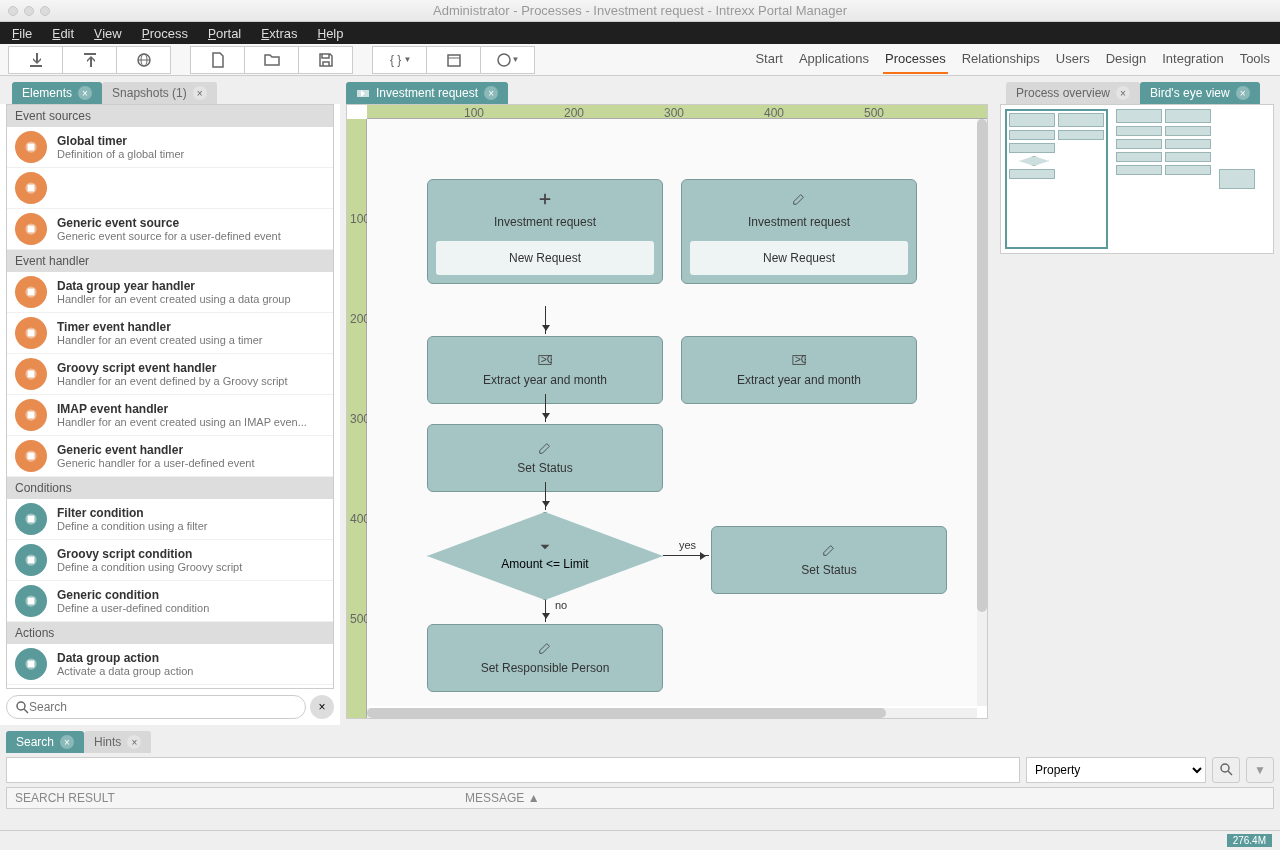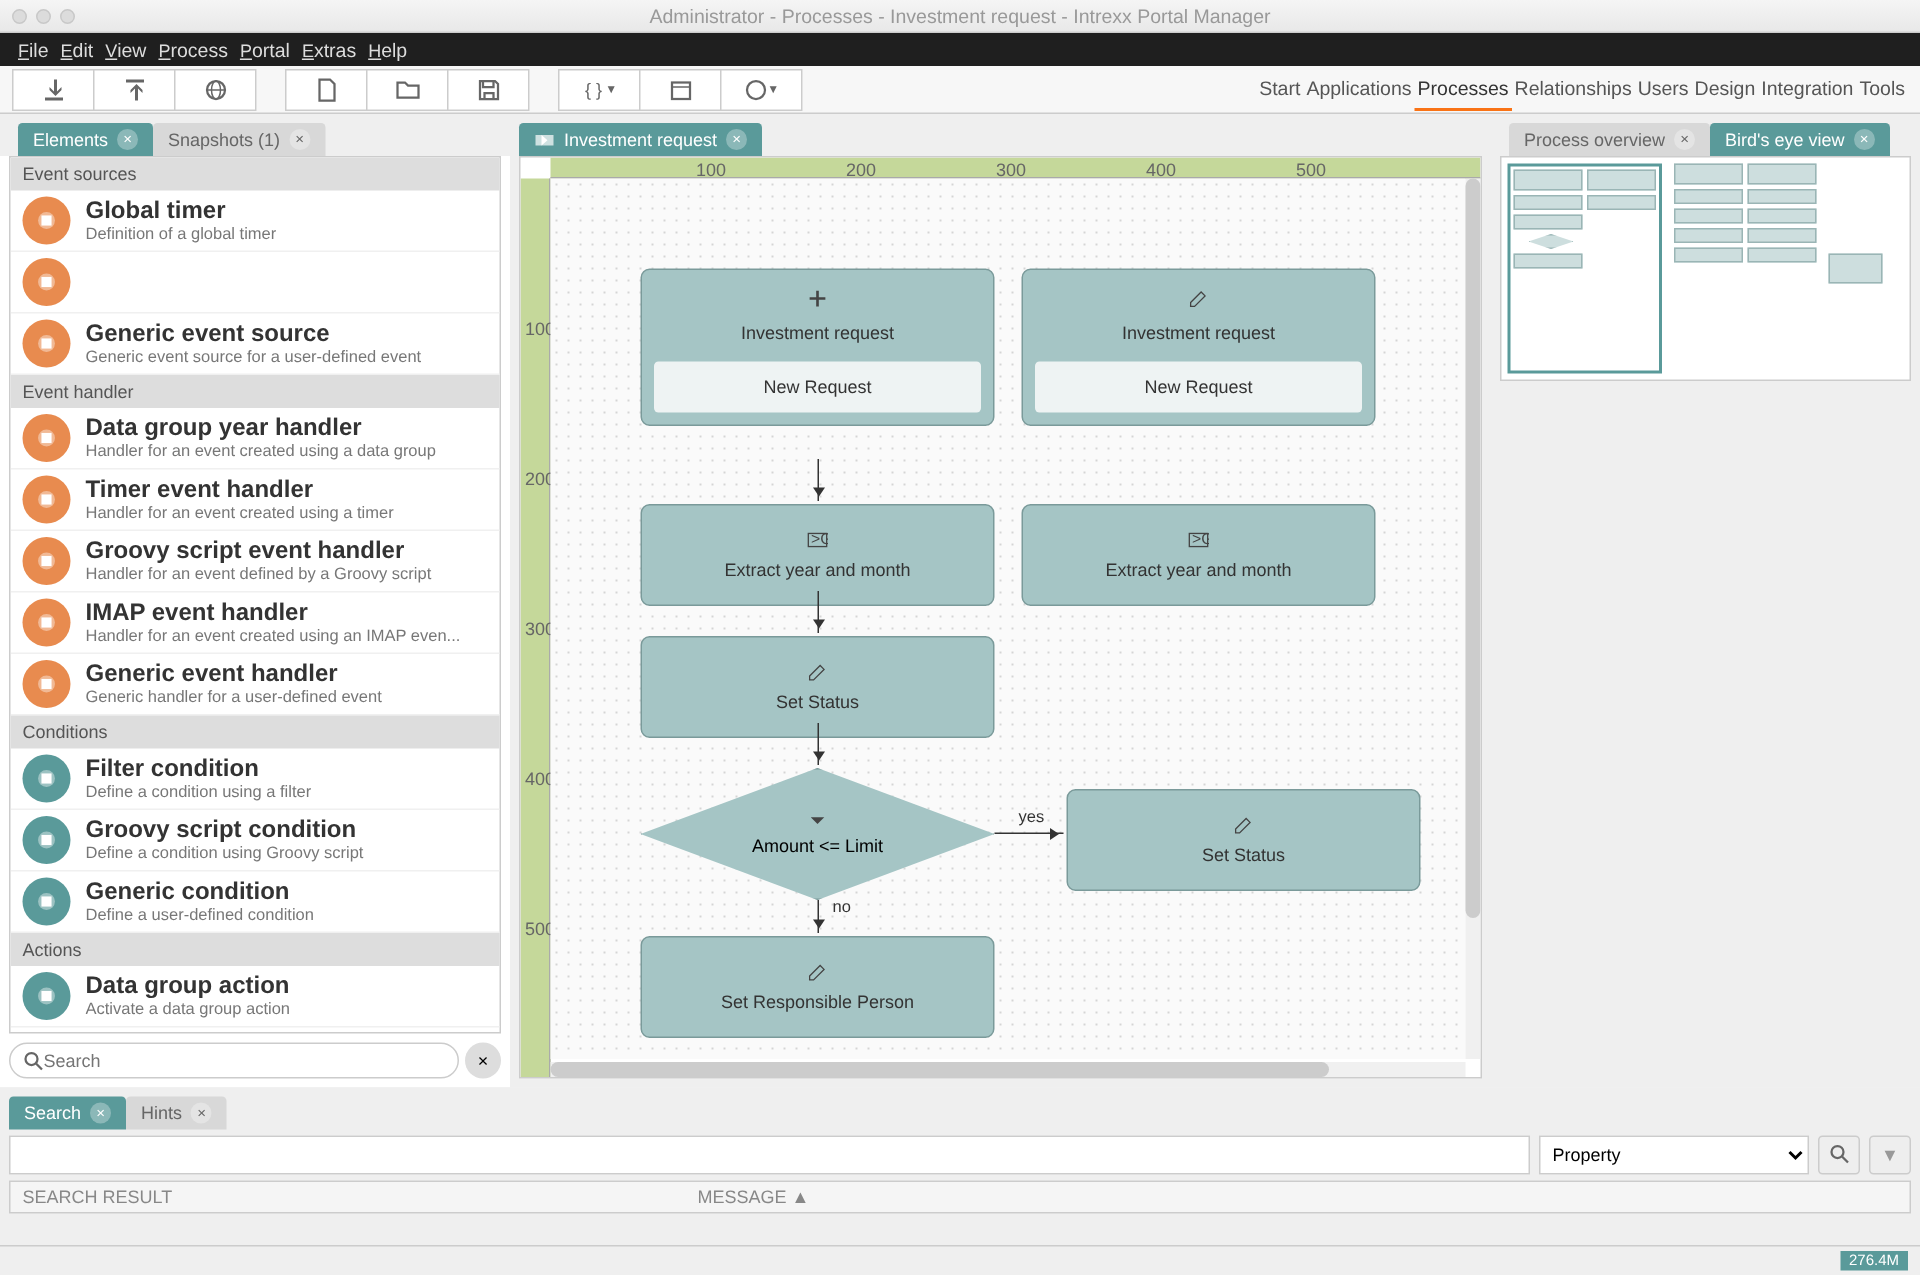--- a/index.html
+++ b/index.html
@@ -1,47 +1,47 @@
 <!DOCTYPE html>
 <html><head>
 <meta charset="utf-8">
 <style>
 *{margin:0;padding:0;box-sizing:border-box;font-family:-apple-system,BlinkMacSystemFont,"Segoe UI",Arial,sans-serif;font-size:12px}
 body{background:#f0f0f0;width:1280px;height:850px;overflow:hidden;display:flex;flex-direction:column}
 .titlebar{height:22px;background:linear-gradient(#f5f5f5,#e8e8e8);display:flex;align-items:center;position:relative;border-bottom:1px solid #ccc}
 .traffic-lights{display:flex;gap:6px;padding-left:8px}
 .traffic-lights span{width:10px;height:10px;border-radius:50%;background:#dcdcdc;border:1px solid #c8c8c8}
 .titlebar-title{position:absolute;width:100%;text-align:center;color:#999;font-size:13px}
-.menubar{height:22px;background:#1f1f1f;display:flex;align-items:center;padding:0 12px;gap:8px}
+.menubar{height:22px;background:#1f1f1f;display:flex;align-items:center;padding:0 12px;gap:20px}
 .menubar span{color:#ddd;font-size:13px;cursor:pointer}
 .menubar span u{text-decoration:underline}
 .toolbar{height:32px;background:#f7f7f7;border-bottom:1px solid #ccc;display:flex;align-items:center;padding:0 8px;justify-content:space-between}
 .toolbar-left{display:flex;gap:0}
 .toolbar-btn{width:55px;height:28px;background:#fff;border:1px solid #ccc;display:flex;align-items:center;justify-content:center;cursor:pointer;margin-left:-1px}
 .toolbar-btn:first-child{margin-left:0}
 .toolbar-btn svg{width:16px;height:16px;fill:#666}
-.toolbar-right{display:flex;gap:0}
+.toolbar-right{display:flex;gap:12px}
 .toolbar-right span{color:#555;font-size:13px;cursor:pointer;padding:6px 2px}
 .toolbar-right span.active{border-bottom:2px solid #f97316;color:#333}
 .main-area{flex:1;display:flex;background:#efefef;overflow:hidden}
 .left-pane{width:340px;display:flex;flex-direction:column;background:#fff}
 .pane-tabs{display:flex;padding:6px 6px 0 12px;background:#efefef}
 .pane-tab{padding:4px 10px;border-radius:3px 3px 0 0;display:flex;align-items:center;gap:6px;cursor:pointer}
 .pane-tab.active{background:#5a9a9a;color:#fff}
 .pane-tab.inactive{background:#d8d8d8;color:#666}
 .close-x{width:14px;height:14px;border-radius:50%;background:rgba(255,255,255,.3);display:flex;align-items:center;justify-content:center;font-size:10px}
 .element-list{flex:1;overflow-y:auto;border:1px solid #ccc;margin:0 6px}
 .cat-header{background:#ddd;padding:4px 8px;color:#555;font-size:12px}
 .elem-item{display:flex;align-items:center;padding:4px 8px;gap:10px;cursor:pointer;border-bottom:1px solid #f0f0f0}
 .elem-icon{width:32px;height:32px;border-radius:50%;display:flex;align-items:center;justify-content:center;flex-shrink:0}
 .elem-icon.orange{background:#e88b4f}
 .elem-icon.teal{background:#5a9a9a}
 .elem-icon svg{width:18px;height:18px;fill:#fff}
 .elem-text{flex:1;min-width:0}
-.elem-title{font-weight:bold;color:#333;font-size:16px}
+.elem-title{font-weight:bold;color:#333;font-size:12px}
 .elem-desc{color:#777;font-size:11px;white-space:nowrap;overflow:hidden;text-overflow:ellipsis}
 .search-row{display:flex;padding:6px;gap:4px}
 .search-box{flex:1;display:flex;align-items:center;background:#fff;border:1px solid #ccc;border-radius:14px;padding:2px 8px}
 .search-box input{border:none;outline:none;flex:1;font-size:12px}
 .clr-btn{width:24px;height:24px;border-radius:50%;background:#ddd;border:none;cursor:pointer;display:flex;align-items:center;justify-content:center}
 .center-pane{flex:1;display:flex;flex-direction:column;overflow:hidden}
 .canvas-tabs{display:flex;padding:6px 6px 0 6px;background:#efefef}
 .canvas-area{flex:1;margin:0 6px 6px 6px;background:#fff;border:1px solid #ccc;position:relative;overflow:hidden}
 .ruler-h{position:absolute;top:0;left:20px;right:0;height:14px;background:#c5d89a;border-bottom:1px solid #aaa;font-size:9px;color:#666}
 .ruler-h div{position:absolute;top:1px}

